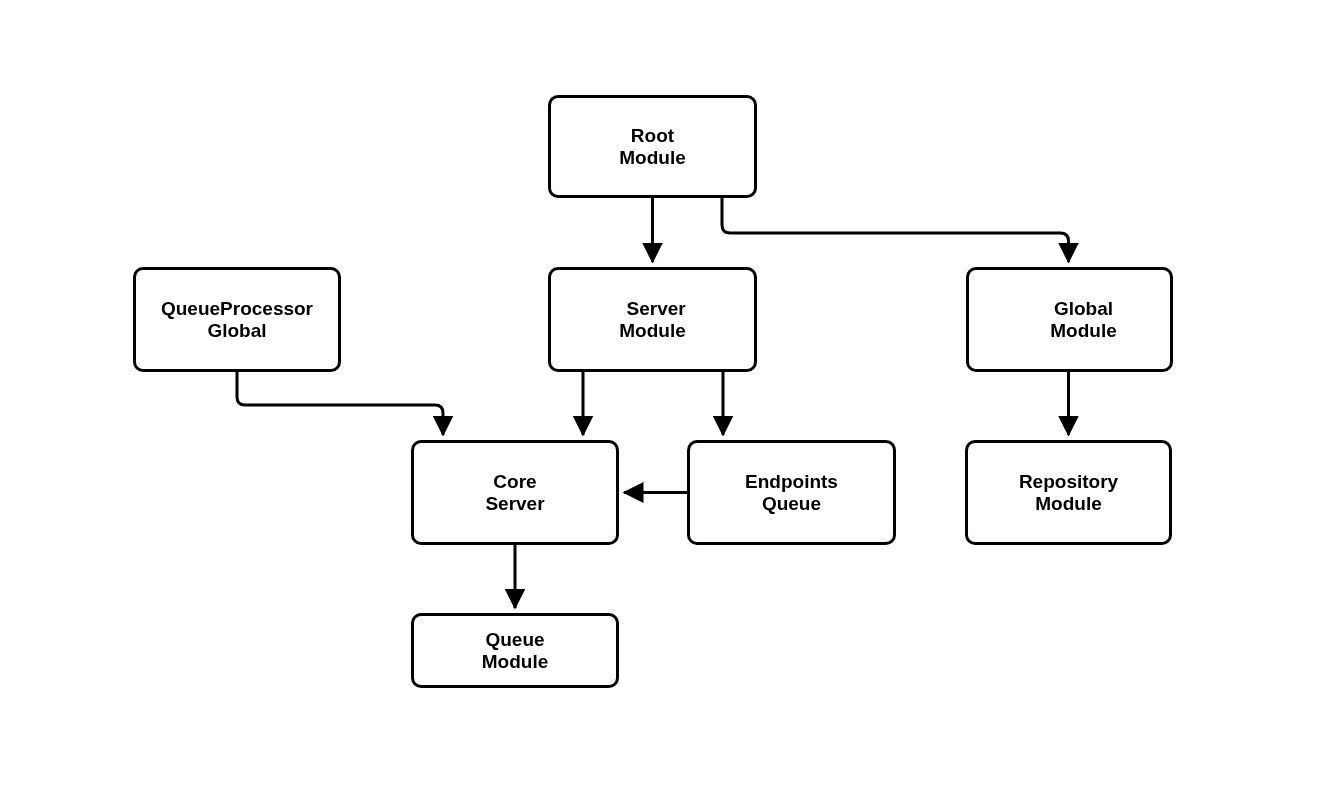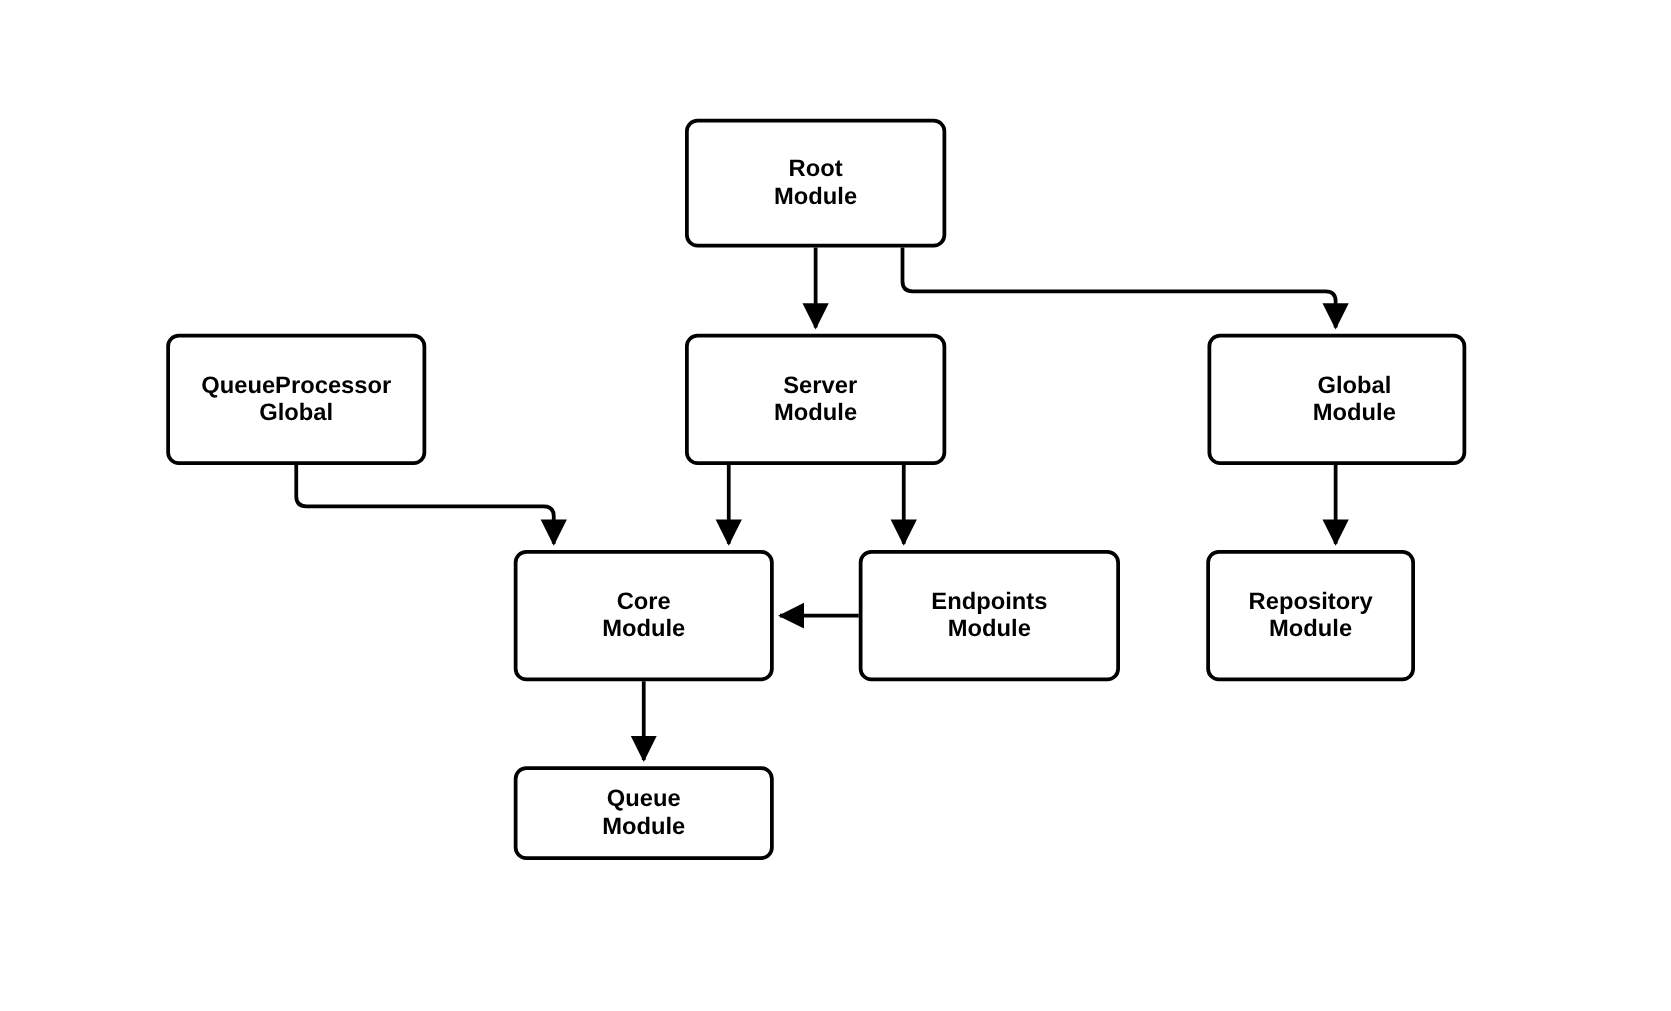--- a/index.html
+++ b/index.html
@@ -79,29 +79,29 @@
 Module</span>
   </div>
 
   <div class="node" style="left:966px; top:267px; width:207px; height:105px;padding-left:28px;">
     <span class="node-label">Global
 Module</span>
   </div>
 
   <div class="node" style="left:411px; top:440px; width:208px; height:105px;">
     <span class="node-label">Core
-Module</span>
+Server</span>
   </div>
 
   <div class="node" style="left:687px; top:440px; width:209px; height:105px;">
     <span class="node-label">Endpoints
-Module</span>
+Queue</span>
   </div>
 
-  <div class="node" style="left:965px; top:440px; width:167px; height:105px;">
+  <div class="node" style="left:965px; top:440px; width:207px; height:105px;">
     <span class="node-label">Repository
 Module</span>
   </div>
 
   <div class="node" style="left:411px; top:613px; width:208px; height:75px;">
     <span class="node-label">Queue
 Module</span>
   </div>
 
 </div>

